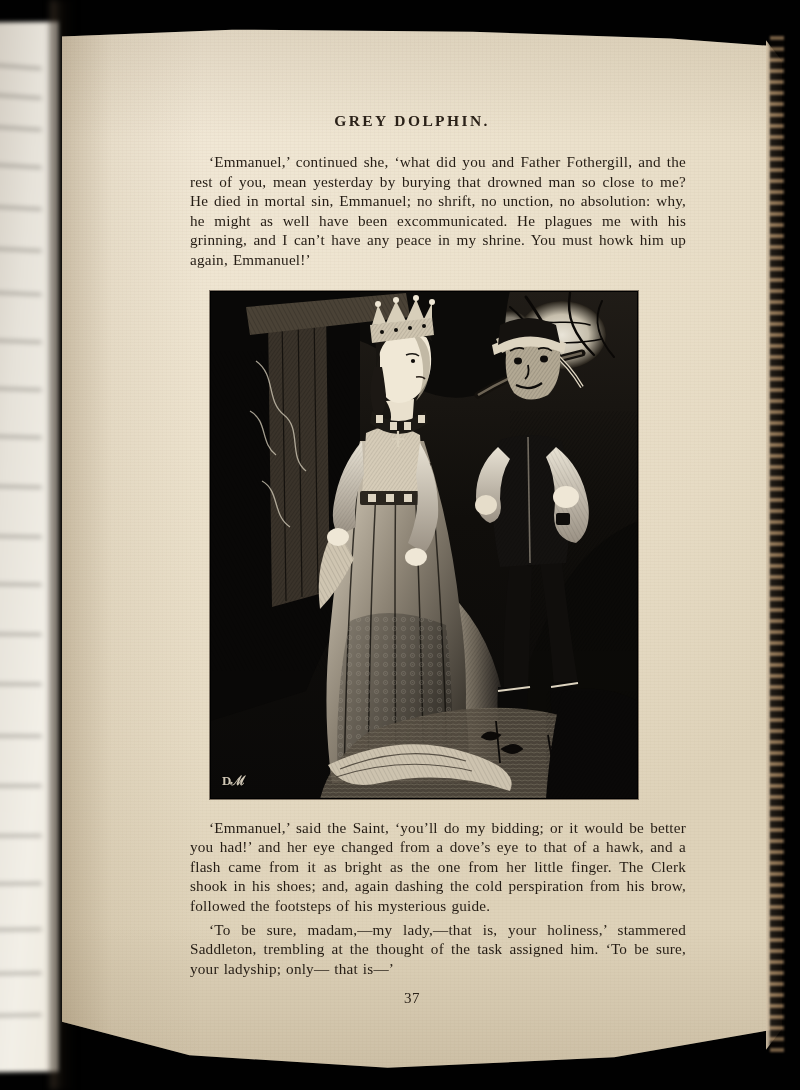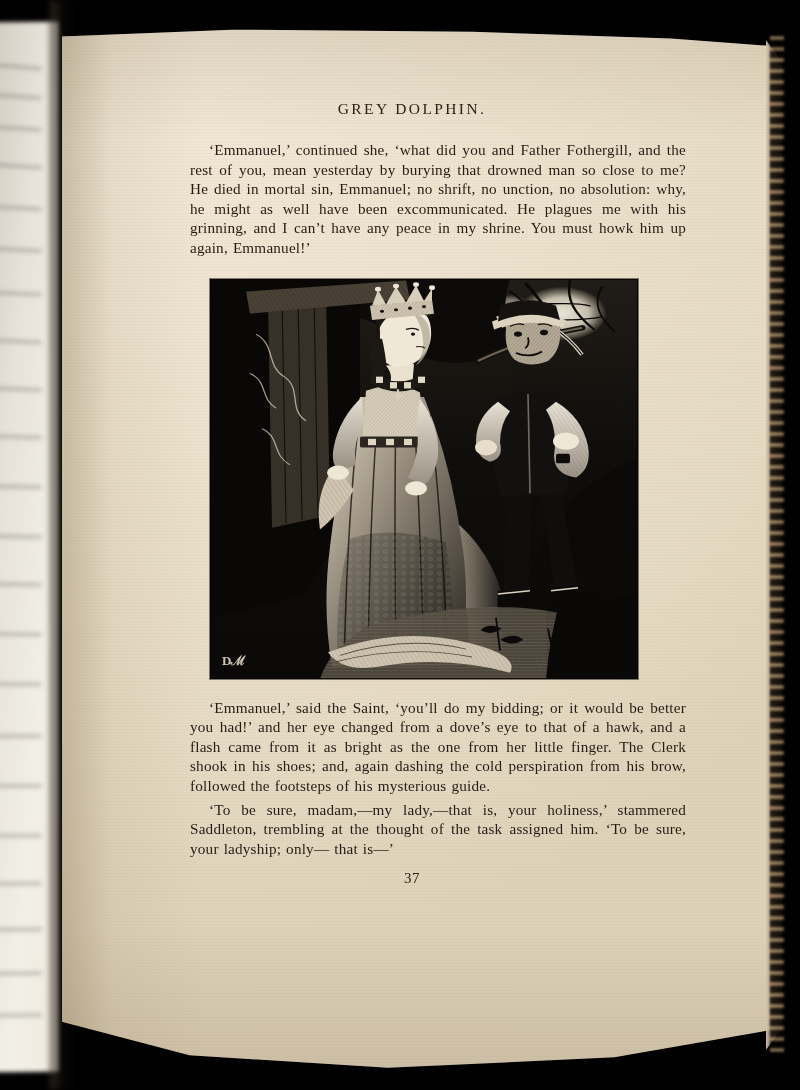--- a/index.html
+++ b/index.html
@@ -46,33 +46,33 @@
       clip-path:polygon(0 1%,100% 3%,100% 97%,0 99%);}
   .fore-edge-ticks{position:absolute;left:770px;top:36px;width:14px;height:1016px;
       background:repeating-linear-gradient(180deg,
           rgba(150,120,86,.85) 0 4px, rgba(8,6,4,.92) 4px 11px);
       filter:blur(.8px);opacity:.9;}
 
   
   .content{position:absolute;left:70px;top:74px;width:560px;color:#241c14;}
 
   .running-head{text-align:center;font-size:15.5px;letter-spacing:2.4px;
-      font-variant:small-caps;text-transform:uppercase;font-weight:400;
-      color:#2a2118;margin:0 0 22px 0;}
+      font-variant:small-caps;text-transform:uppercase;font-weight:700;
+      color:#2a2118;margin:12px 0 22px 0;}
 
   .para{font-size:15.2px;line-height:19.6px;text-align:justify;margin:0;
       color:#241c14;letter-spacing:.2px;word-spacing:1px;}
   .para + .para{margin-top:4px;}
   .para.indent{text-indent:19px;}
 
   .block-top{width:496px;margin-left:58px;}
   .block-bottom{width:496px;margin-left:58px;}
 
   
-  .plate-wrap{margin:21px 0 19px 78px;width:428px;height:400px;position:relative;}
+  .plate-wrap{margin:21px 0 19px 78px;width:428px;height:508px;position:relative;}
   .plate{position:absolute;inset:0;background:#0b0a09;overflow:hidden;
       box-shadow:0 0 0 1px rgba(40,30,20,.55);}
   .plate svg{display:block;width:100%;height:100%;}
 
   .folio{text-align:center;font-size:15px;margin-top:12px;color:#2a2118;
       letter-spacing:.5px;}
 
   .monogram{position:absolute;left:12px;bottom:10px;font-size:13px;
       color:#cfc6b4;font-family:"Liberation Serif",serif;letter-spacing:-1px;
       font-weight:700;text-shadow:0 0 2px #000;}

